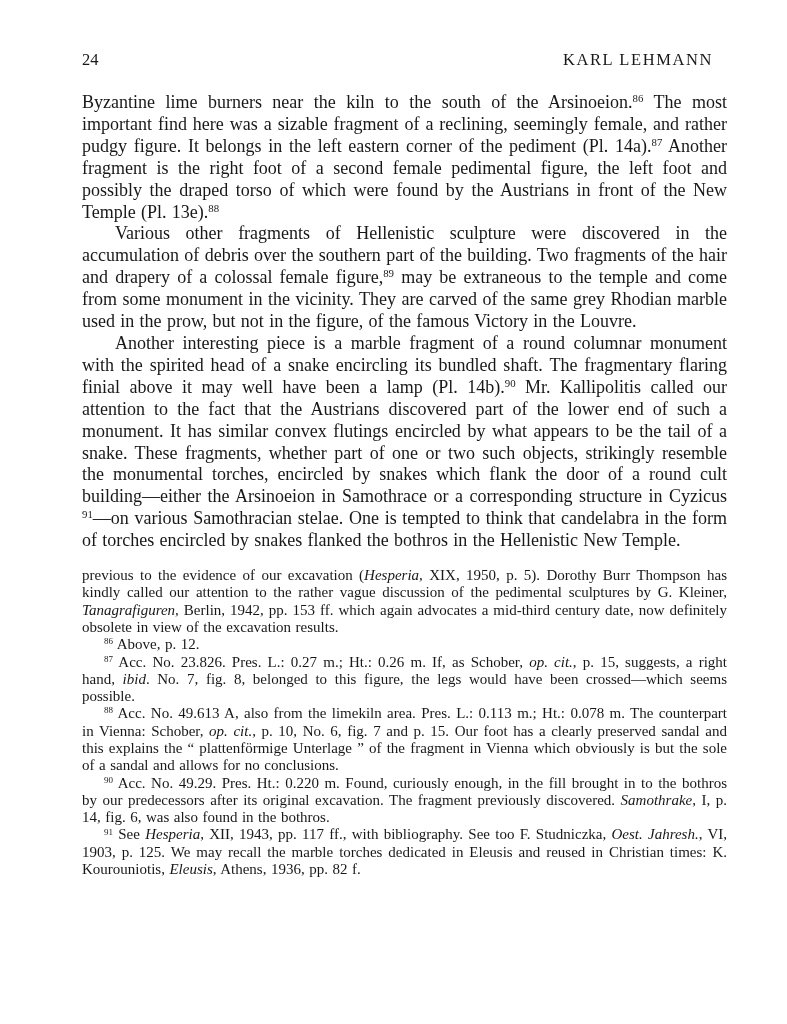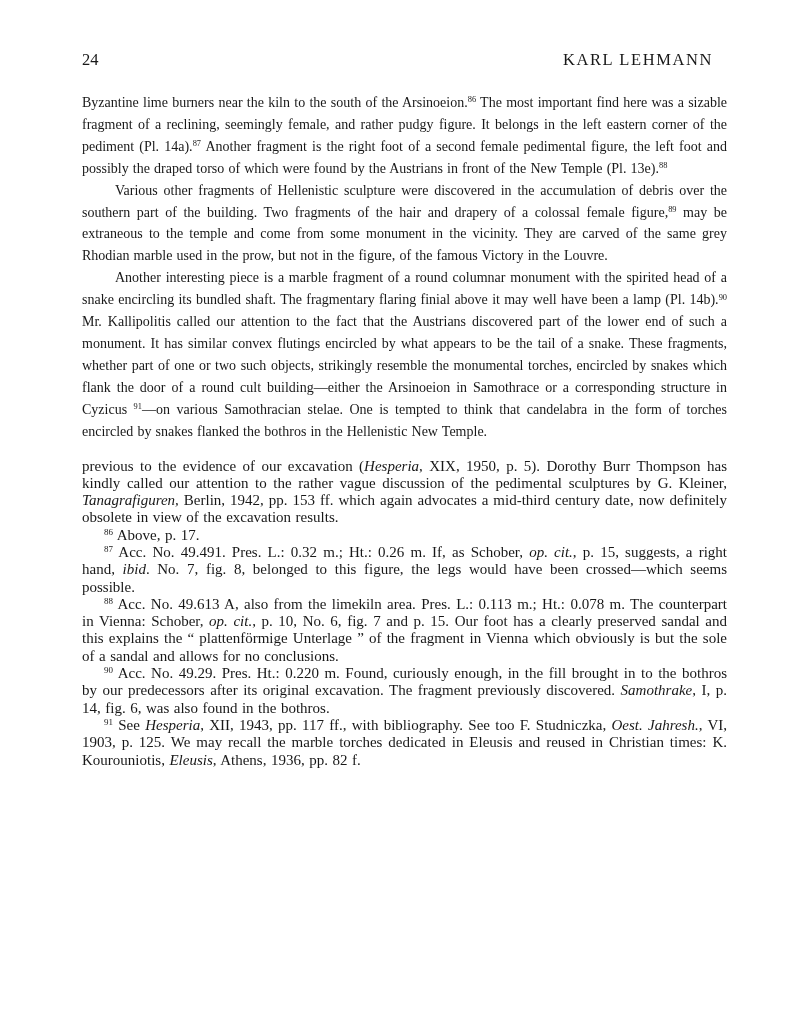--- a/index.html
+++ b/index.html
@@ -34,21 +34,21 @@
     position: absolute;
     left: 0;
     right: 14px;
     top: 0;
     text-align: right;
     font-size: 16.5px;
     letter-spacing: 1.6px;
   }
   .body-text p.para {
     margin: 0;
-    font-size: 14px;
+    font-size: 18px;
     line-height: 21.9px;
     text-align: justify;
     word-spacing: 0.045em;
   }
   p.para.indent { text-indent: 33px; }
   p.para.justify-last { text-align-last: justify; }
   sup.fnref {
     font-size: 0.6em;
     line-height: 0;
     vertical-align: baseline;
@@ -74,19 +74,19 @@
     <span class="page-number">24</span>
     <span class="running-head">KARL LEHMANN</span>
   </header>
   <main class="body-text">
       <p class="para"><span>Byzantine lime burners near the kiln to the south of the Arsinoeion.</span><sup class="fnref">86</sup><span>  The most important find here was a sizable fragment of a reclining, seemingly female, and rather pudgy figure.  It belongs in the left eastern corner of the pediment (Pl. 14a).</span><sup class="fnref">87</sup><span>  Another fragment is the right foot of a second female pedimental figure, the left foot and possibly the draped torso of which were found by the Austrians in front of the New Temple (Pl. 13e).</span><sup class="fnref">88</sup></p>
       <p class="para indent"><span>Various other fragments of Hellenistic sculpture were discovered in the accumulation of debris over the southern part of the building.  Two fragments of the hair and drapery of a colossal female figure,</span><sup class="fnref">89</sup><span> may be extraneous to the temple and come from some monument in the vicinity.  They are carved of the same grey Rhodian marble used in the prow, but not in the figure, of the famous Victory in the Louvre.</span></p>
       <p class="para indent"><span>Another interesting piece is a marble fragment of a round columnar monument with the spirited head of a snake encircling its bundled shaft.  The fragmentary flaring finial above it may well have been a lamp (Pl. 14b).</span><sup class="fnref">90</sup><span>  Mr. Kallipolitis called our attention to the fact that the Austrians discovered part of the lower end of such a monument.  It has similar convex flutings encircled by what appears to be the tail of a snake.  These fragments, whether part of one or two such objects, strikingly resemble the monumental torches, encircled by snakes which flank the door of a round cult building—either the Arsinoeion in Samothrace or a corresponding structure in Cyzicus </span><sup class="fnref">91</sup><span>—on various Samothracian stelae.  One is tempted to think that candelabra in the form of torches encircled by snakes flanked the bothros in the Hellenistic New Temple.</span></p>
     </main>
   <section class="footnotes">
       <p class="para"><span>previous to the evidence of our excavation (</span><span class="it">Hesperia</span><span>, XIX, 1950, p. 5).  Dorothy Burr Thompson has kindly called our attention to the rather vague discussion of the pedimental sculptures by G. Kleiner, </span><span class="it">Tanagrafiguren,</span><span> Berlin, 1942, pp. 153 ff. which again advocates a mid-third century date, now definitely obsolete in view of the excavation results.</span></p>
-      <p class="para indent"><sup class="fnref">86</sup><span> Above, p. 17.</span></p>
-      <p class="para indent"><sup class="fnref">87</sup><span> Acc. No. 49.491.  Pres. L.: 0.32 m.; Ht.: 0.26 m.  If, as Schober, </span><span class="it">op. cit.</span><span>, p. 15, suggests, a right hand, </span><span class="it">ibid</span><span>. No. 7, fig. 8, belonged to this figure, the legs would have been crossed—which seems possible.</span></p>
+      <p class="para indent"><sup class="fnref">86</sup><span> Above, p. 12.</span></p>
+      <p class="para indent"><sup class="fnref">87</sup><span> Acc. No. 23.826.  Pres. L.: 0.27 m.; Ht.: 0.26 m.  If, as Schober, </span><span class="it">op. cit.</span><span>, p. 15, suggests, a right hand, </span><span class="it">ibid</span><span>. No. 7, fig. 8, belonged to this figure, the legs would have been crossed—which seems possible.</span></p>
       <p class="para indent"><sup class="fnref">88</sup><span> Acc. No. 49.613 A, also from the limekiln area.  Pres. L.: 0.113 m.; Ht.: 0.078 m.  The counterpart in Vienna: Schober, </span><span class="it">op. cit.</span><span>, p. 10, No. 6, fig. 7 and p. 15.  Our foot has a clearly preserved sandal and this explains the “ plattenförmige Unterlage ” of the fragment in Vienna which obviously is but the sole of a sandal and allows for no conclusions.</span></p>
       <p class="para indent"><sup class="fnref">90</sup><span> Acc. No. 49.29.  Pres. Ht.: 0.220 m.  Found, curiously enough, in the fill brought in to the bothros by our predecessors after its original excavation.  The fragment previously discovered. </span><span class="it">Samothrake</span><span>, I, p. 14, fig. 6, was also found in the bothros.</span></p>
       <p class="para indent"><sup class="fnref">91</sup><span> See </span><span class="it">Hesperia</span><span>, XII, 1943, pp. 117 ff., with bibliography.  See too F. Studniczka, </span><span class="it">Oest. Jahresh.</span><span>, VI, 1903, p. 125.  We may recall the marble torches dedicated in Eleusis and reused in Christian times:  K. Kourouniotis, </span><span class="it">Eleusis</span><span>, Athens, 1936, pp. 82 f.</span></p>
     </section>
 </div>
 
 </body></html>

